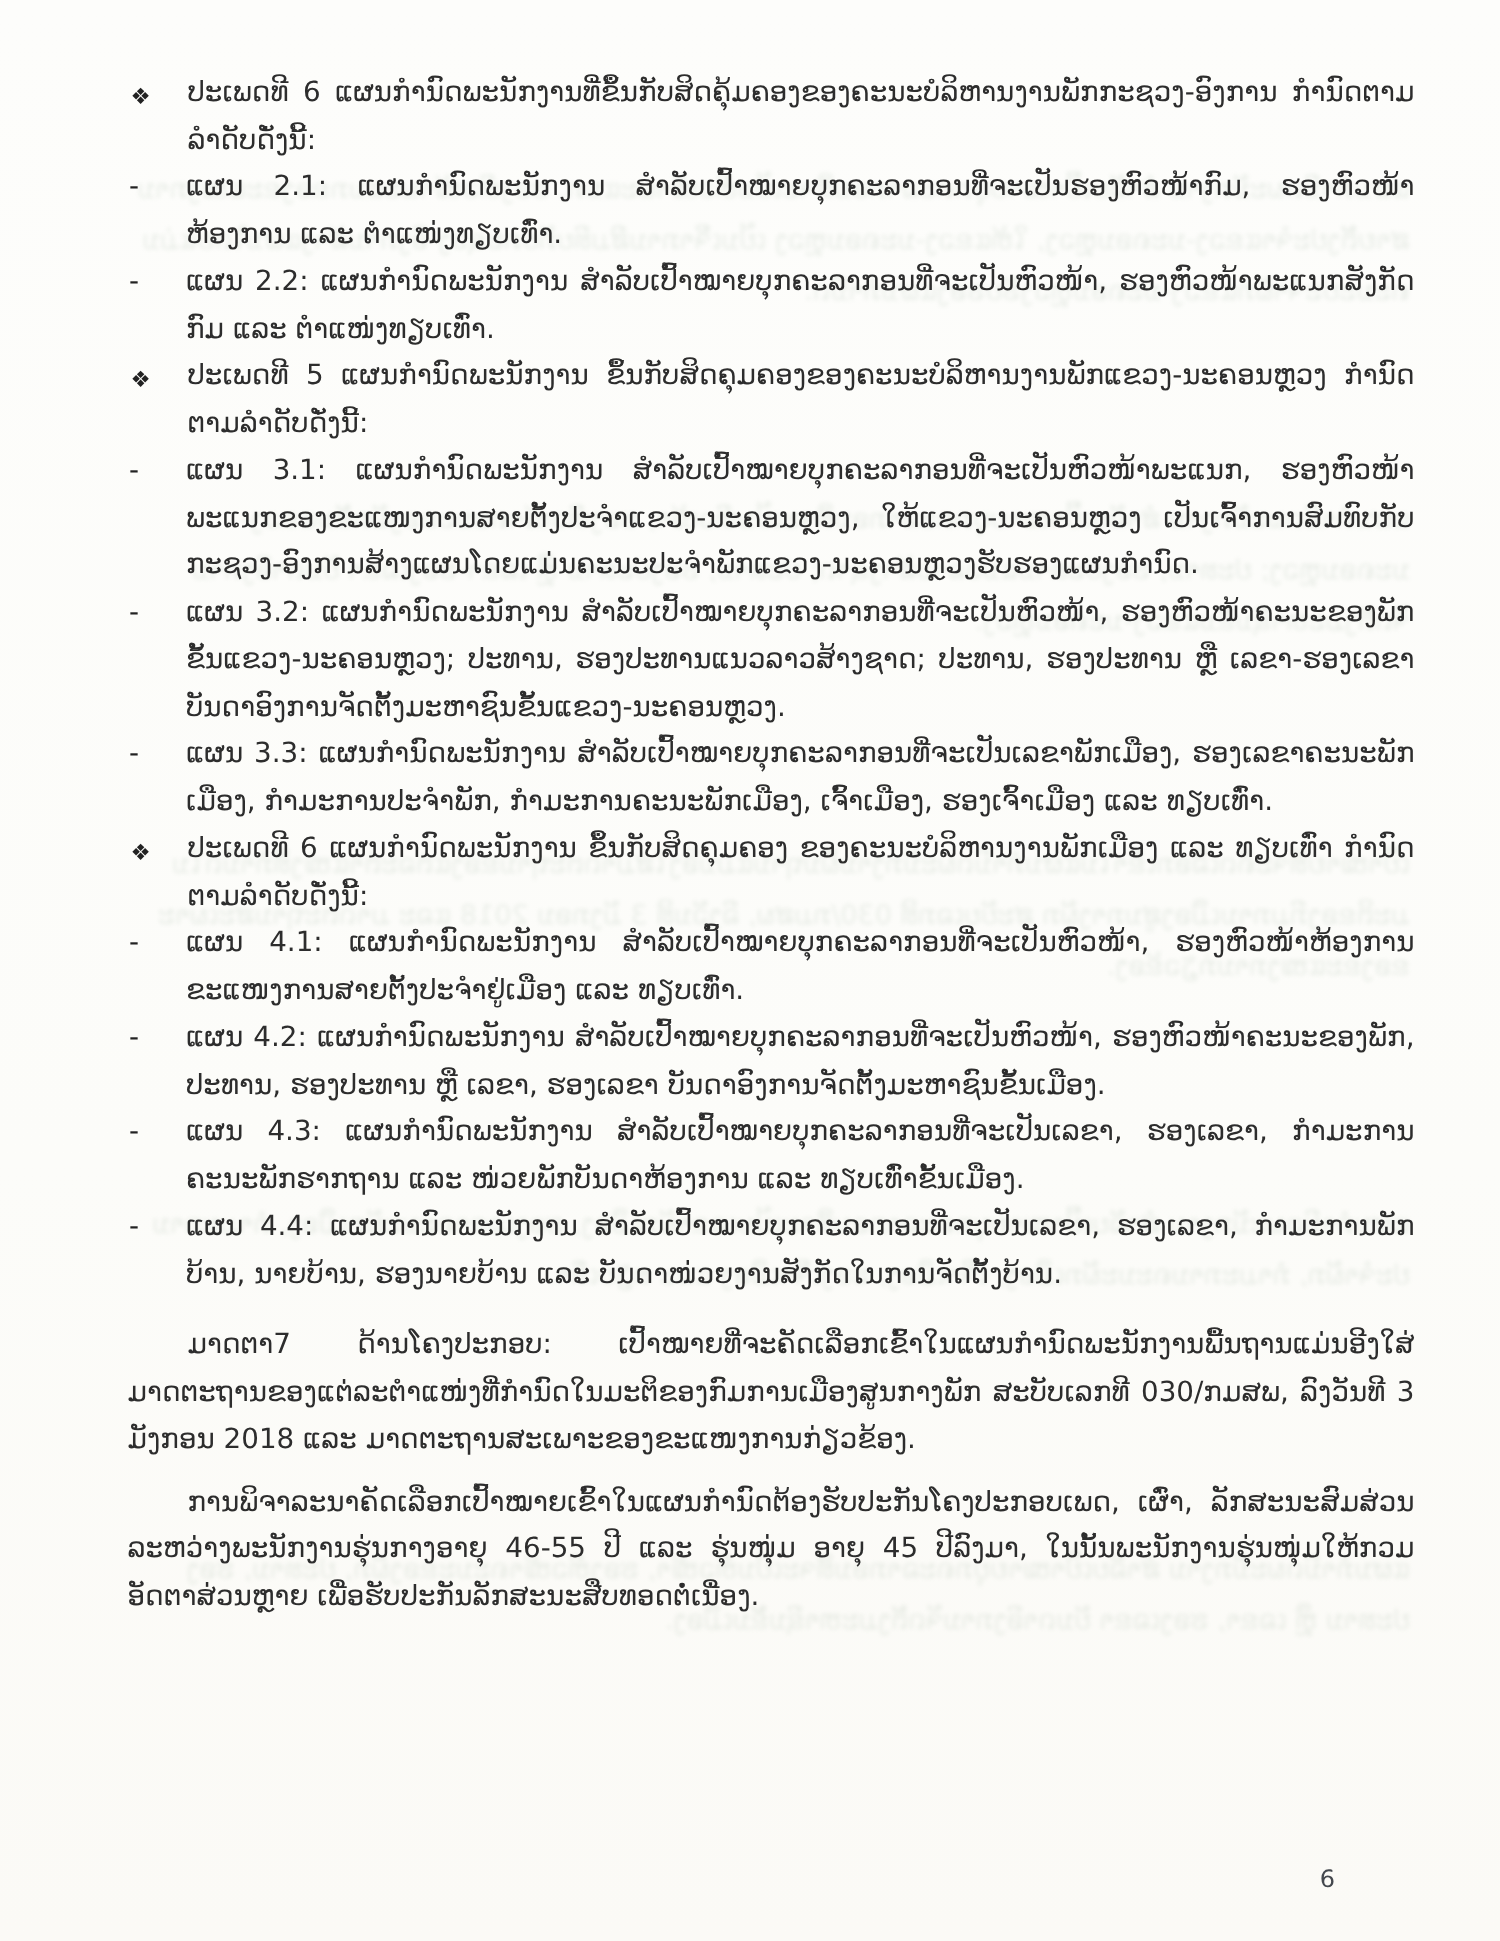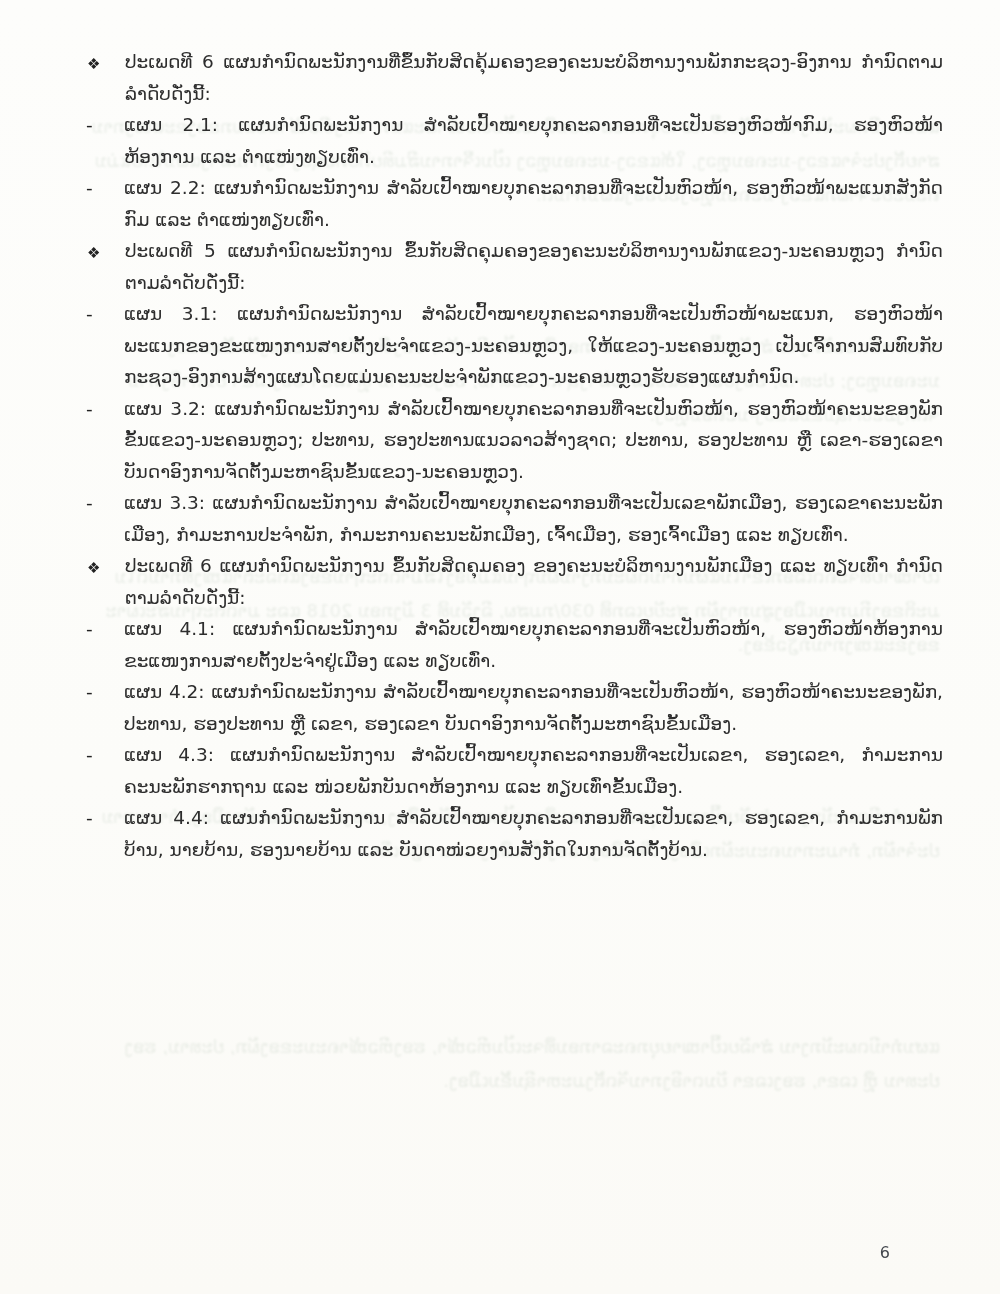--- a/index.html
+++ b/index.html
@@ -155,19 +155,21 @@
       <span class="marker dash-marker">-</span>
       <div class="body"><span class="lead">ແຜນ 4.3:</span><span> ແຜນກໍານົດພະນັກງານ ສໍາລັບເປົ້າໝາຍບຸກຄະລາກອນທີ່ຈະເປັນເລຂາ, ຮອງເລຂາ, ກໍາມະການຄະນະພັກຮາກຖານ ແລະ ໜ່ວຍພັກບັນດາຫ້ອງການ ແລະ ທຽບເທົ່າຂັ້ນເມືອງ.</span></div>
     </div>
 
     <div class="item">
       <span class="marker dash-marker">-</span>
       <div class="body"><span class="lead">ແຜນ 4.4:</span><span> ແຜນກໍານົດພະນັກງານ ສໍາລັບເປົ້າໝາຍບຸກຄະລາກອນທີ່ຈະເປັນເລຂາ, ຮອງເລຂາ, ກໍາມະການພັກບ້ານ, ນາຍບ້ານ, ຮອງນາຍບ້ານ ແລະ ບັນດາໜ່ວຍງານສັງກັດໃນການຈັດຕັ້ງບ້ານ.</span></div>
     </div>
 
 
+    <p class="para gap-large"><span class="lead">ມາດຕາ7 ດ້ານໂຄງປະກອບ:</span><span> ເປົ້າໝາຍທີ່ຈະຄັດເລືອກເຂົ້າໃນແຜນກໍານົດພະນັກງານພື້ນຖານແມ່ນອີງໃສ່ມາດຕະຖານຂອງແຕ່ລະຕໍາແໜ່ງທີ່ກໍານົດໃນມະຕິຂອງກົມການເມືອງສູນກາງພັກ ສະບັບເລກທີ 030/ກມສພ, ລົງວັນທີ 3 ມັງກອນ 2018 ແລະ ມາດຕະຖານສະເພາະຂອງຂະແໜງການກ່ຽວຂ້ອງ.</span></p>
 
+    <p class="para gap-small">ການພິຈາລະນາຄັດເລືອກເປົ້າໝາຍເຂົ້າໃນແຜນກໍານົດຕ້ອງຮັບປະກັນໂຄງປະກອບເພດ, ເຜົ່າ, ລັກສະນະສົມສ່ວນລະຫວ່າງພະນັກງານຮຸ່ນກາງອາຍຸ 46-55 ປີ ແລະ ຮຸ່ນໜຸ່ມ ອາຍຸ 45 ປີລົງມາ, ໃນນັ້ນພະນັກງານຮຸ່ນໜຸ່ມໃຫ້ກວມອັດຕາສ່ວນຫຼາຍ ເພື່ອຮັບປະກັນລັກສະນະສືບທອດຕໍ່ເນື່ອງ.</p>
 
   </div>
 
   <div class="page-number">6</div>
 
 </div>
 
 </body></html>

